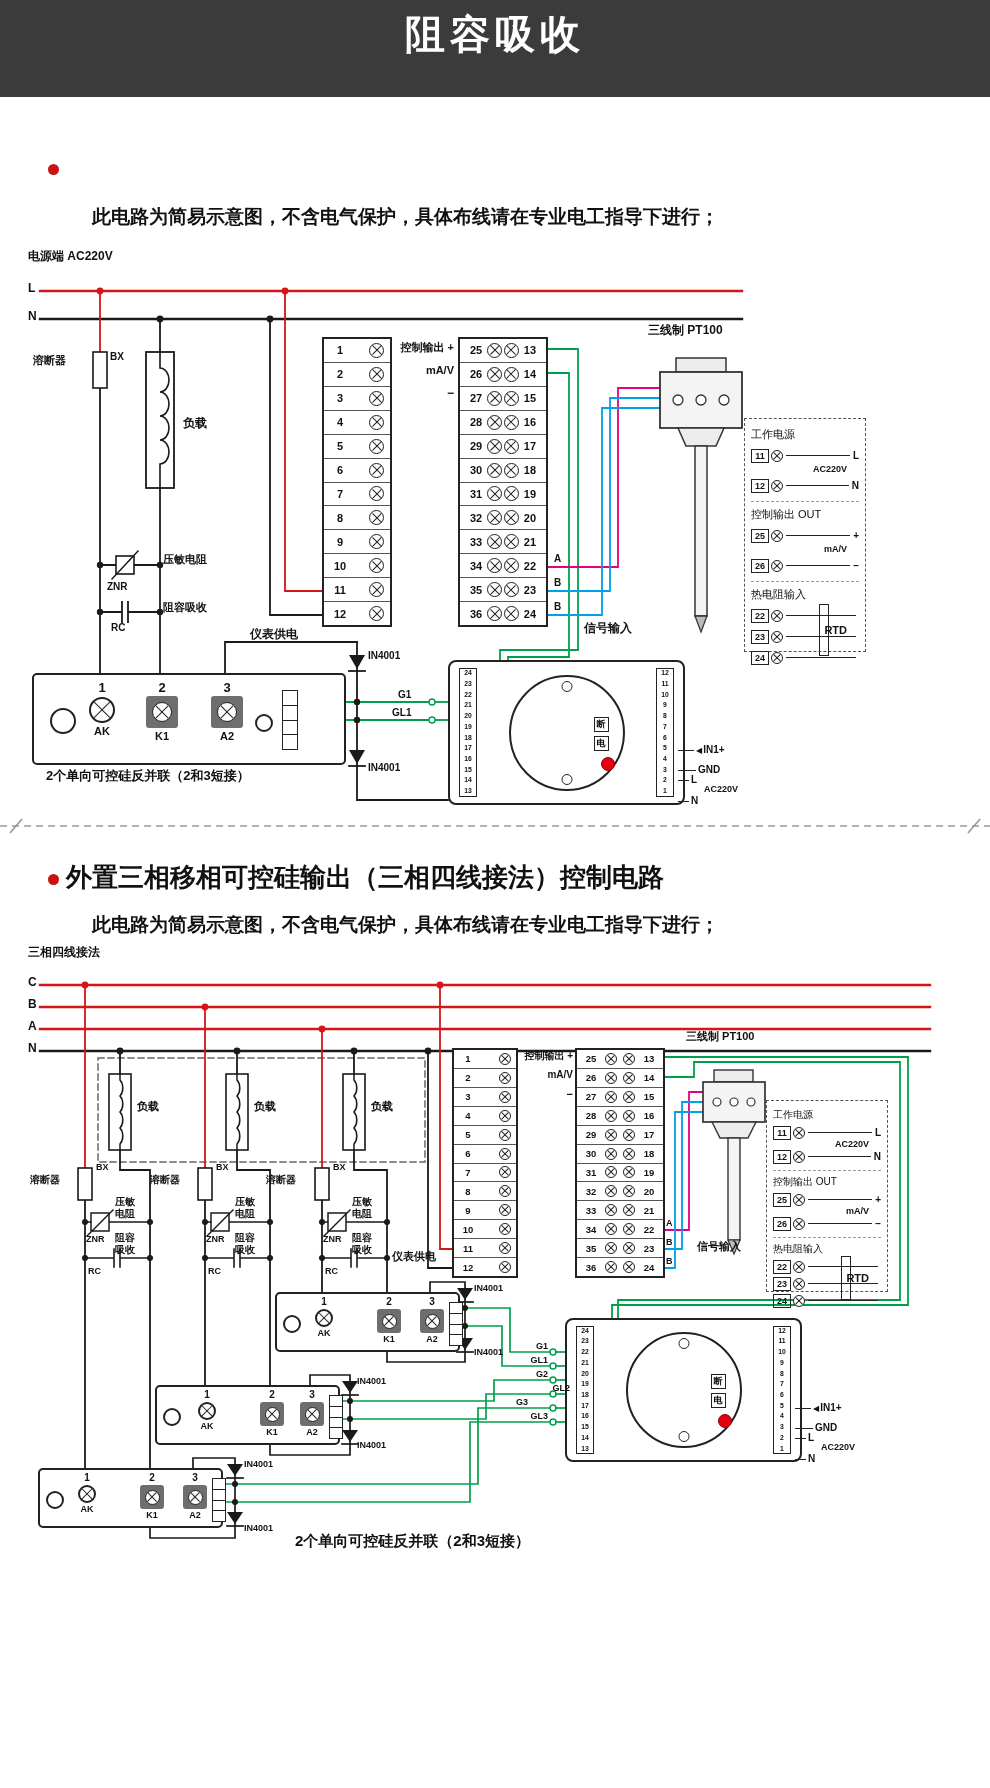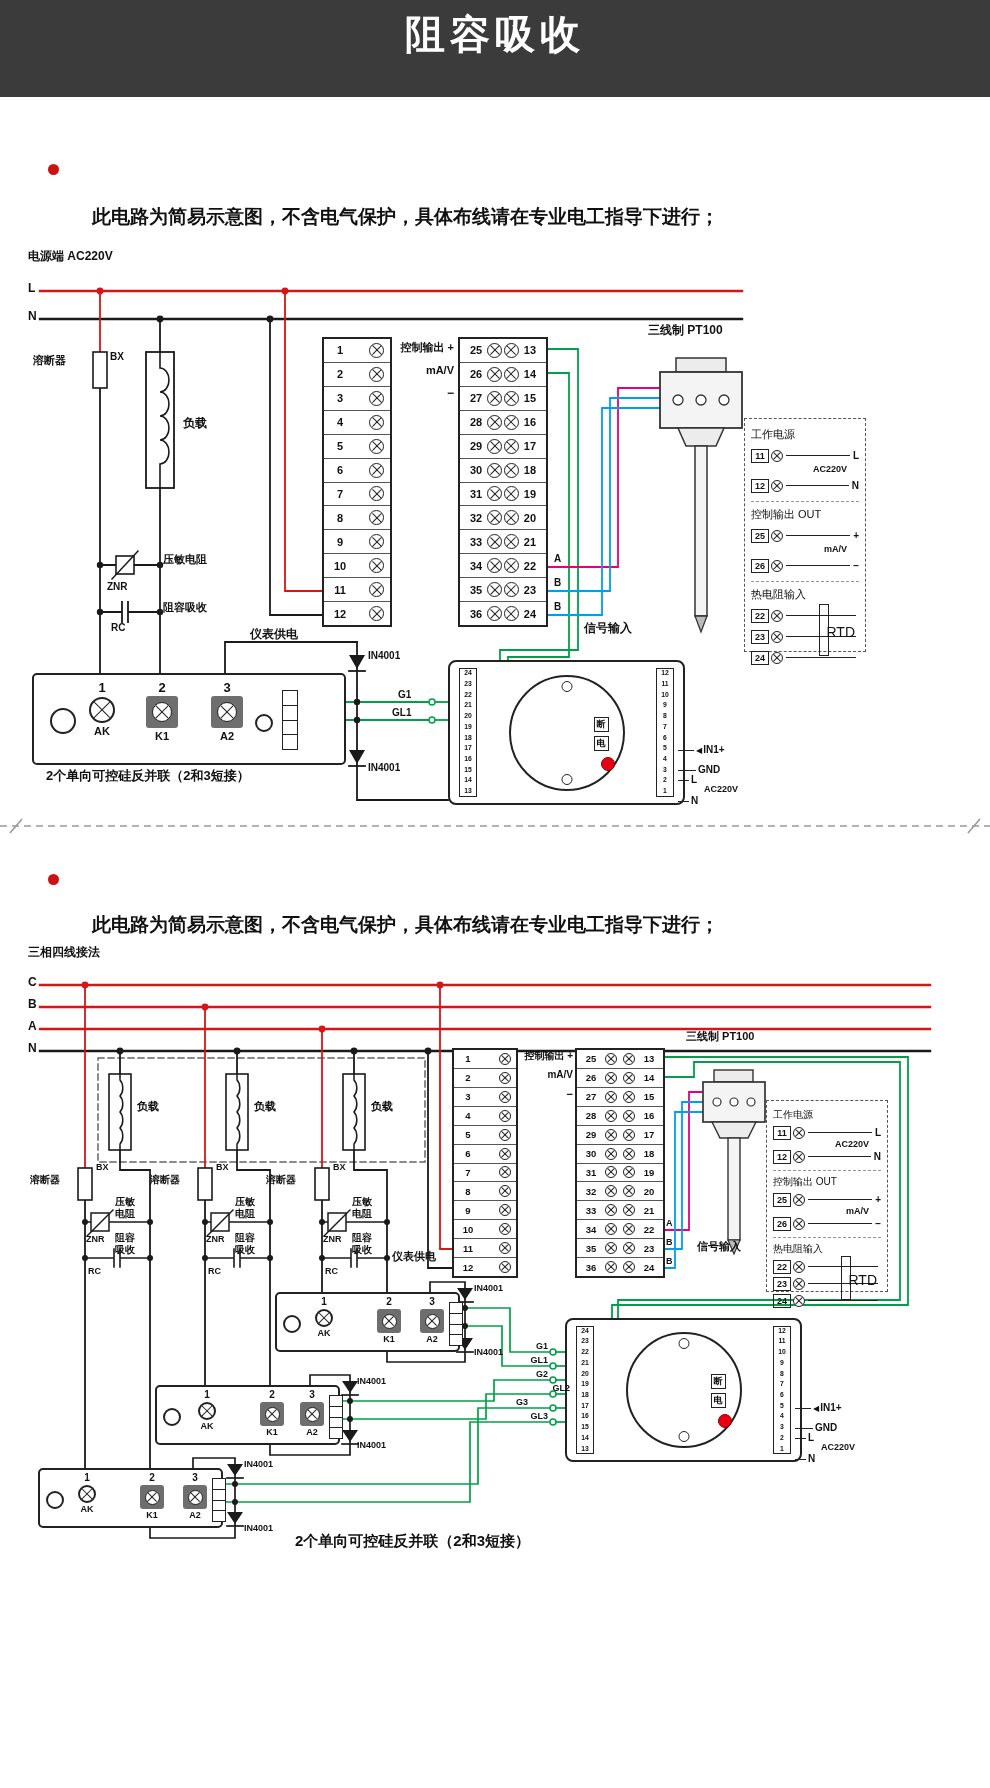--- a/index.html
+++ b/index.html
@@ -66,21 +66,21 @@
   .p-head{font-size:11px;font-weight:normal;margin:2px 0 3px}
   .p-row{display:flex;align-items:center;height:21px}
   .p-num{width:18px;height:14px;border:1.2px solid #222;font-size:9px;font-weight:bold;display:flex;align-items:center;justify-content:center;box-sizing:border-box;flex:none}
   .p-row .screw{width:12px;height:12px;margin-left:2px}
   .p-wire{flex:1;border-top:1.2px solid #222;margin:0 3px}
   .p-lab{font-size:10px;font-weight:bold;flex:none}
   .p-mid{font-size:9px;font-weight:bold;text-align:right;padding-right:12px;height:11px;margin-top:-2px}
   .p-group{position:relative}
   .p-group + .p-group{border-top:1px dashed #999;margin-top:5px;padding-top:3px}
   .rtd{position:absolute;right:30px;top:22px;width:10px;height:52px;border:1.5px solid #222;box-sizing:border-box}
-  .rtd-lab{position:absolute;right:4px;top:42px;font-size:14px;font-weight:normal}
+  .rtd-lab{position:absolute;right:12px;top:42px;font-size:11px;font-weight:bold}
   .panel.sm3 .p-row{height:17px}
   .panel.sm3 .p-head{font-size:10px;margin:1px 0 2px}
   .panel.sm3 .p-mid{height:9px}
   .panel.sm3 .rtd{top:18px;height:44px}
   .panel.sm3 .rtd-lab{top:34px}
 </style>
 </head>
 <body>
 
 <div class="page">
@@ -580,20 +580,21 @@
           <span class="p-num">24</span>
           <span class="screw"></span>
           <span class="p-wire"></span>
         </div>
       <span class="rtd"></span>
       <span class="rtd-lab">RTD</span>
     </div>
   </div>
 
   <span class="bullet" style="left:48px;top:874px"></span>
+  <div class="sec-h" style="left:66px;top:860px">外置三相移相可控硅输出（三相四线接法）控制电路</div>
   <div class="note" style="left:92px;top:912px">此电路为简易示意图，不含电气保护，具体布线请在专业电工指导下进行；</div>
 
   <span class="lab f12" style="left:28px;top:946px">三相四线接法</span>
   <span class="lab f12" style="left:28px;top:976px">C</span>
   <span class="lab f12" style="left:28px;top:998px">B</span>
   <span class="lab f12" style="left:28px;top:1020px">A</span>
   <span class="lab f12" style="left:28px;top:1042px">N</span>
 
   <span class="lab f10" style="left:30px;top:1174px">溶断器</span>
   <span class="lab f10" style="left:150px;top:1174px">溶断器</span>

